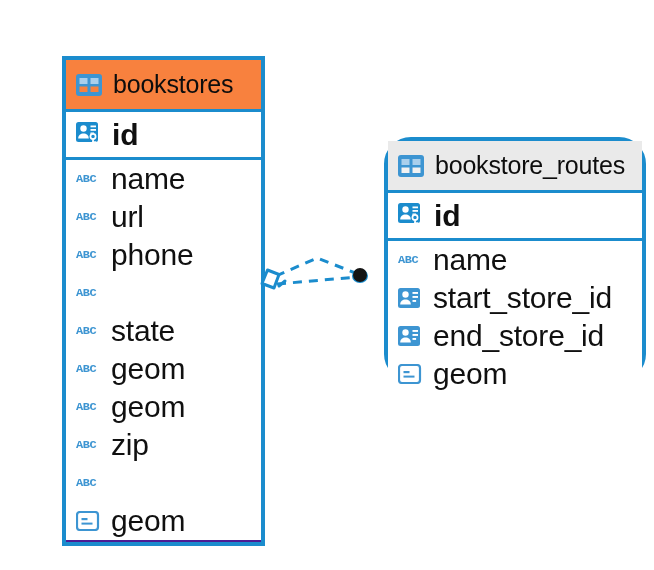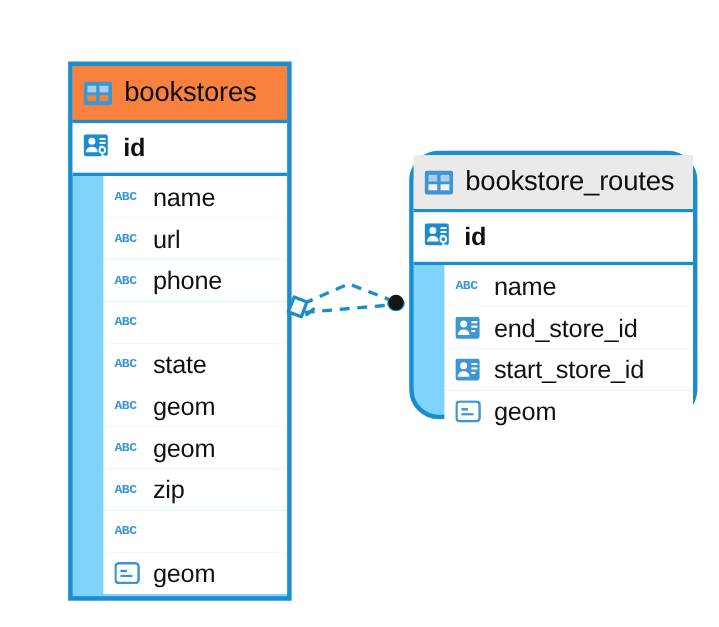--- a/index.html
+++ b/index.html
@@ -10,24 +10,24 @@
     position:relative;
     overflow:hidden;
   }
   .canvas{position:absolute;left:0;top:0;width:654px;height:570px;}
 
   
   .table-box{
     position:absolute;
     box-sizing:border-box;
     border:4px solid #1b8ccd;
-    background:#7dd3fc;
+    background:#4c1d95;
   }
   #tbl-bookstores{left:62px;top:56px;width:203px;height:490px;}
-  #tbl-routes{left:372px;top:137px;width:262px;height:244px;border-radius:27px;}
+  #tbl-routes{left:384px;top:137px;width:262px;height:244px;border-radius:27px;}
 
   .tbl-header{
     box-sizing:border-box;
     height:52px;
     display:flex;
     align-items:center;
     padding-left:10px;
     border-bottom:3px solid #1b8ccd;
   }
   #tbl-bookstores .tbl-header{background:#f8813e;}
@@ -50,25 +50,24 @@
     border-bottom:3px solid #1b8ccd;
     background:#ffffff;
   }
   .field-row{
     box-sizing:border-box;
     height:38px;
     display:flex;
     align-items:center;
     padding-left:10px;
     background:#ffffff;
-    margin-left:28px;
   }
   #tbl-routes .field-row{height:38px;}
   .field-label{
-    font-size:23px;
+    font-size:30px;
     color:#101010;
     margin-left:9px;
     white-space:nowrap;
     letter-spacing:-0.2px;
   }
   .field-label.bold{font-weight:bold;}
 
   
   .icon{display:inline-block;flex:0 0 auto;line-height:0;}
   .icon svg{display:block;}
@@ -215,35 +214,35 @@
       <span class="icon" style="width:26px;">
         <svg width="23" height="21" viewBox="0 0 23 21">
           <rect x="0" y="0" width="22" height="20" rx="2.5" fill="#3d95d2"></rect>
           <circle cx="7.5" cy="6.5" r="3.2" fill="#ffffff"></circle>
           <path d="M2.2 16.5c0-3.2 2.4-5 5.3-5s5.3 1.8 5.3 5z" fill="#ffffff"></path>
           <rect x="14.5" y="4" width="5.5" height="1.9" fill="#ffffff"></rect>
           <rect x="14.5" y="8" width="5.5" height="1.9" fill="#ffffff"></rect>
           <rect x="14.5" y="12" width="3.6" height="1.9" fill="#ffffff"></rect>
         </svg>
       </span>
-      <span class="field-label">end_store_id</span>
+      <span class="field-label">start_store_id</span>
     </div>
 
     <div class="field-row">
       <span class="icon" style="width:26px;">
         <svg width="23" height="21" viewBox="0 0 23 21">
           <rect x="0" y="0" width="22" height="20" rx="2.5" fill="#3d95d2"></rect>
           <circle cx="7.5" cy="6.5" r="3.2" fill="#ffffff"></circle>
           <path d="M2.2 16.5c0-3.2 2.4-5 5.3-5s5.3 1.8 5.3 5z" fill="#ffffff"></path>
           <rect x="14.5" y="4" width="5.5" height="1.9" fill="#ffffff"></rect>
           <rect x="14.5" y="8" width="5.5" height="1.9" fill="#ffffff"></rect>
           <rect x="14.5" y="12" width="3.6" height="1.9" fill="#ffffff"></rect>
         </svg>
       </span>
-      <span class="field-label">start_store_id</span>
+      <span class="field-label">end_store_id</span>
     </div>
 
     <div class="field-row">
       <span class="icon" style="width:26px;display:flex;justify-content:flex-start;">
         <svg width="24" height="20" viewBox="0 0 24 20">
           <rect x="1" y="1" width="21" height="18" rx="3" fill="none" stroke="#3d95d2" stroke-width="2.2"></rect>
           <rect x="5.5" y="7" width="6" height="2.2" fill="#3d95d2"></rect>
           <rect x="5.5" y="11.6" width="11" height="2" fill="#3d95d2"></rect>
         </svg>
       </span>

